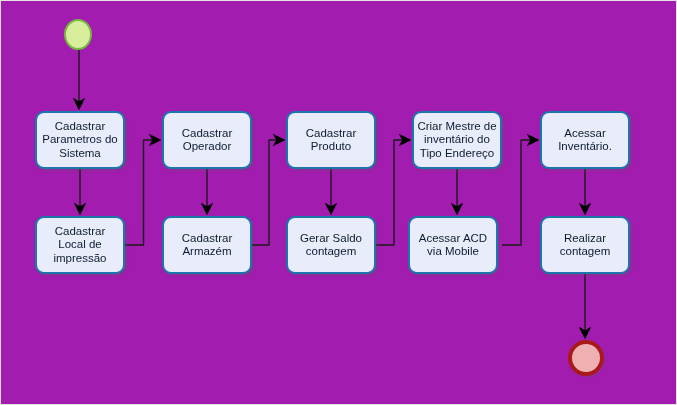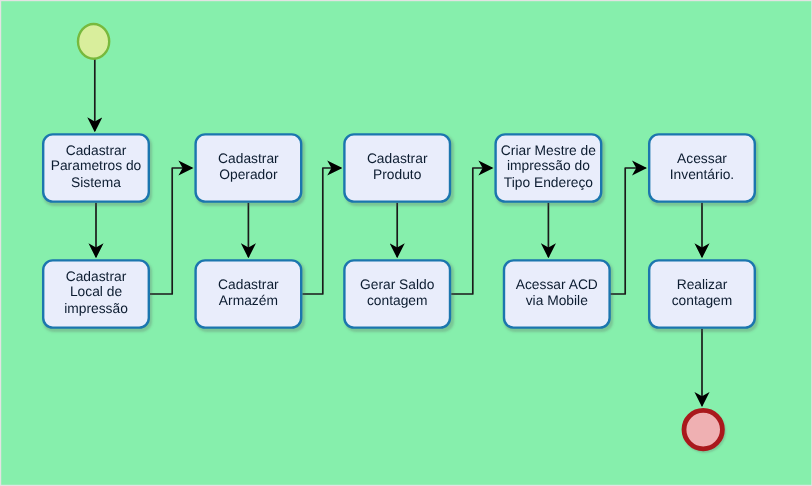--- a/index.html
+++ b/index.html
@@ -5,21 +5,21 @@
   html, body {
     margin: 0;
     padding: 0;
     background: #ffffff;
     font-family: "Liberation Sans", sans-serif;
   }
   .canvas {
     position: relative;
     width: 677px;
     height: 405px;
-    background: #86efac;
+    background: #a21caf;
     border: 1px solid #e3e3e3;
     box-sizing: border-box;
     overflow: hidden;
   }
   .edges-layer {
     position: absolute;
     left: 0; top: 0;
     width: 677px; height: 405px;
     pointer-events: none;
   }
@@ -97,23 +97,23 @@
 impressão</div>
   <div class="node" style="left:161px; top:110px;">Cadastrar
 Operador</div>
   <div class="node" style="left:161px; top:215px;">Cadastrar
 Armazém</div>
   <div class="node" style="left:285px; top:110px;">Cadastrar
 Produto</div>
   <div class="node" style="left:285px; top:215px;">Gerar Saldo
 contagem</div>
   <div class="node" style="left:411px; top:110px;">Criar Mestre de
-impressão  do
+inventário  do
 Tipo Endereço</div>
-  <div class="node" style="left:418px; top:215px;">Acessar ACD
+  <div class="node" style="left:407px; top:215px;">Acessar ACD
 via Mobile</div>
   <div class="node" style="left:539px; top:215px;">Realizar
 contagem</div>
   <div class="node" style="left:539px; top:110px;">Acessar
 Inventário.</div>
 
   <div class="event event-end"></div>
 
 </div>
 

